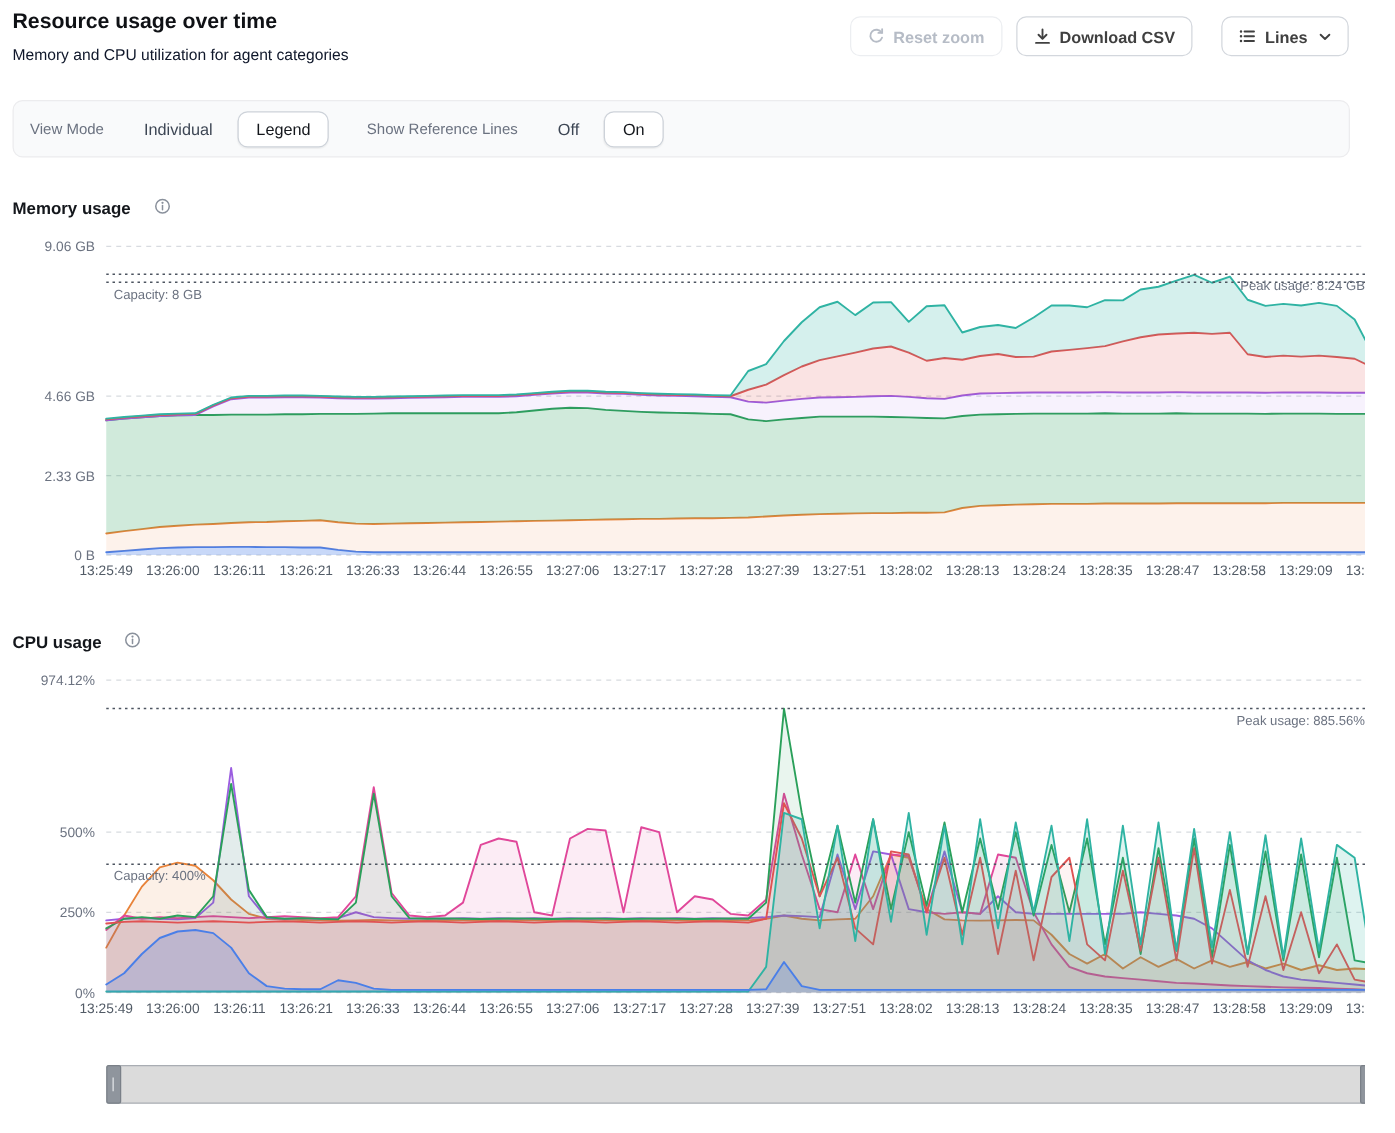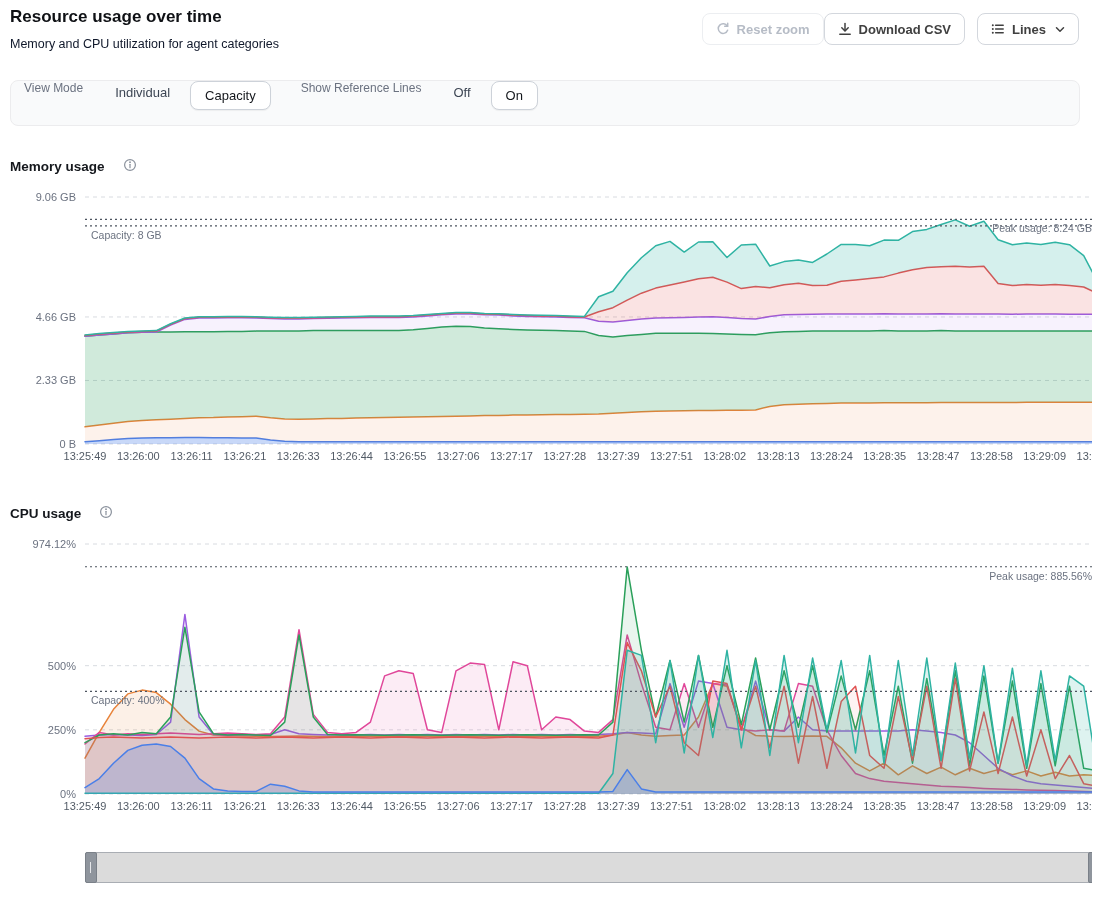--- a/index.html
+++ b/index.html
@@ -3,29 +3,29 @@
 <meta charset="utf-8">
 <style>
   *{box-sizing:border-box}
   html,body{margin:0;padding:0;background:#fff}
   body{font-family:"Liberation Sans",sans-serif;color:#111827}
   .page{position:relative;width:1092px;height:906px;background:#fff;overflow:hidden}
 
   .page-title{position:absolute;left:10px;top:7px;font-size:17px;font-weight:700;color:#0f1115}
   .page-subtitle{position:absolute;left:10px;top:37px;font-size:12.5px;color:#0f172a}
 
-  .header-actions{position:absolute;right:13px;top:13px;display:flex;align-items:center;gap:0}
+  .header-actions{position:absolute;right:13px;top:13px;display:flex;align-items:center;gap:11px}
   .btn{display:inline-flex;align-items:center;gap:7px;height:32px;padding:0 13px;background:#fff;
        border:1px solid #d3d7dd;border-radius:8px;font-size:13px;font-weight:700;color:#404040;cursor:pointer;white-space:nowrap}
   .btn.disabled{color:#b6bcc6;border-color:#eceef1}
   .btn svg{display:block;flex:0 0 auto}
   .btn .chev{margin-left:2px}
 
   .controls{position:absolute;left:10px;right:12px;top:80px;height:46px;background:#f9fafb;
-            border:1px solid #ececee;border-radius:8px;display:flex;align-items:flex-start;padding:0 13px}
+            border:1px solid #ececee;border-radius:8px;display:flex;align-items:center;padding:0 13px}
   .ctl-label{font-size:12px;color:#6b7280}
   .plain-option{font-size:13px;color:#3d4654;cursor:pointer;background:none;border:none;padding:4px 6px;font-family:inherit}
   .chip{background:#fff;border:1px solid #cdd2d9;border-radius:8px;padding:6px 14px;font-size:13px;color:#14171c;
         box-shadow:0 1px 1px rgba(0,0,0,.05);cursor:pointer;font-family:inherit}
   .gap-sm{width:14px}.gap-md{width:26px}.gap-lg{width:30px}
 
   .section-head{position:absolute;left:10px;right:12px;height:32px;display:flex;align-items:center;justify-content:space-between}
   .section-head.mem{top:150px}
   .section-head.cpu{top:497px}
   .section-title{display:flex;align-items:center;gap:18px;font-size:13.5px;font-weight:700;color:#14171c}
@@ -86,21 +86,21 @@
         </svg>
       </span>
     </button>
   </div>
 
   <div class="controls">
     <span class="ctl-label">View Mode</span>
     <span class="gap-md"></span>
     <button class="plain-option">Individual</button>
     <span class="gap-sm"></span>
-    <button class="chip">Capacity</button>
+    <button class="chip">Legend</button>
     <span class="gap-lg"></span>
     <span class="ctl-label">Show Reference Lines</span>
     <span class="gap-md"></span>
     <button class="plain-option">Off</button>
     <span class="gap-sm"></span>
     <button class="chip">On</button>
   </div>
 
   <div class="section-head mem">
     <div class="section-title">

